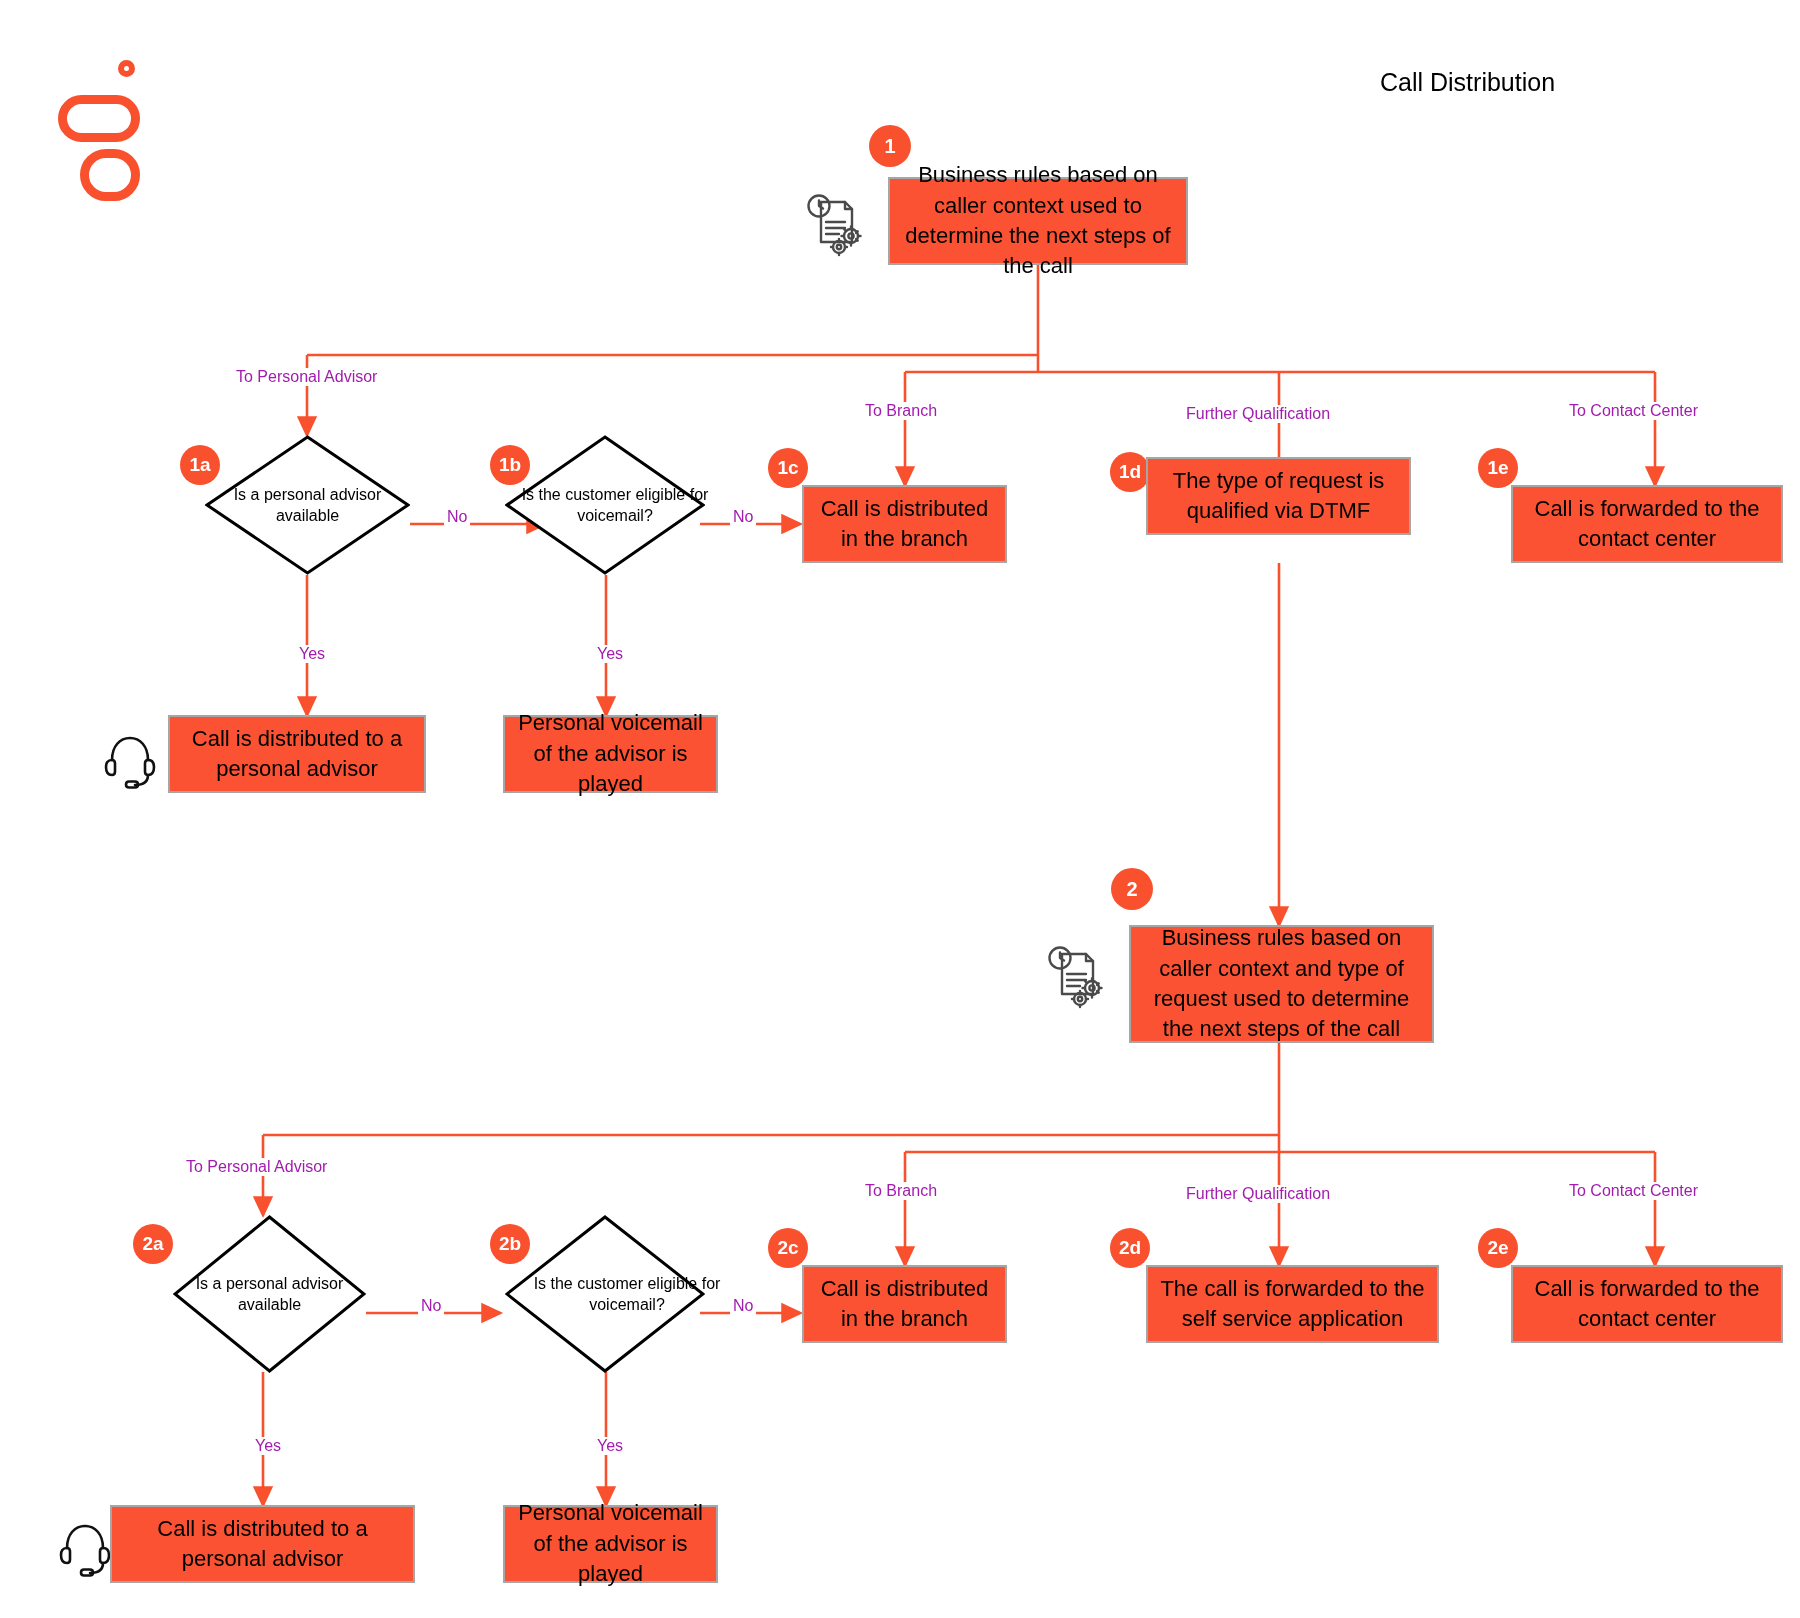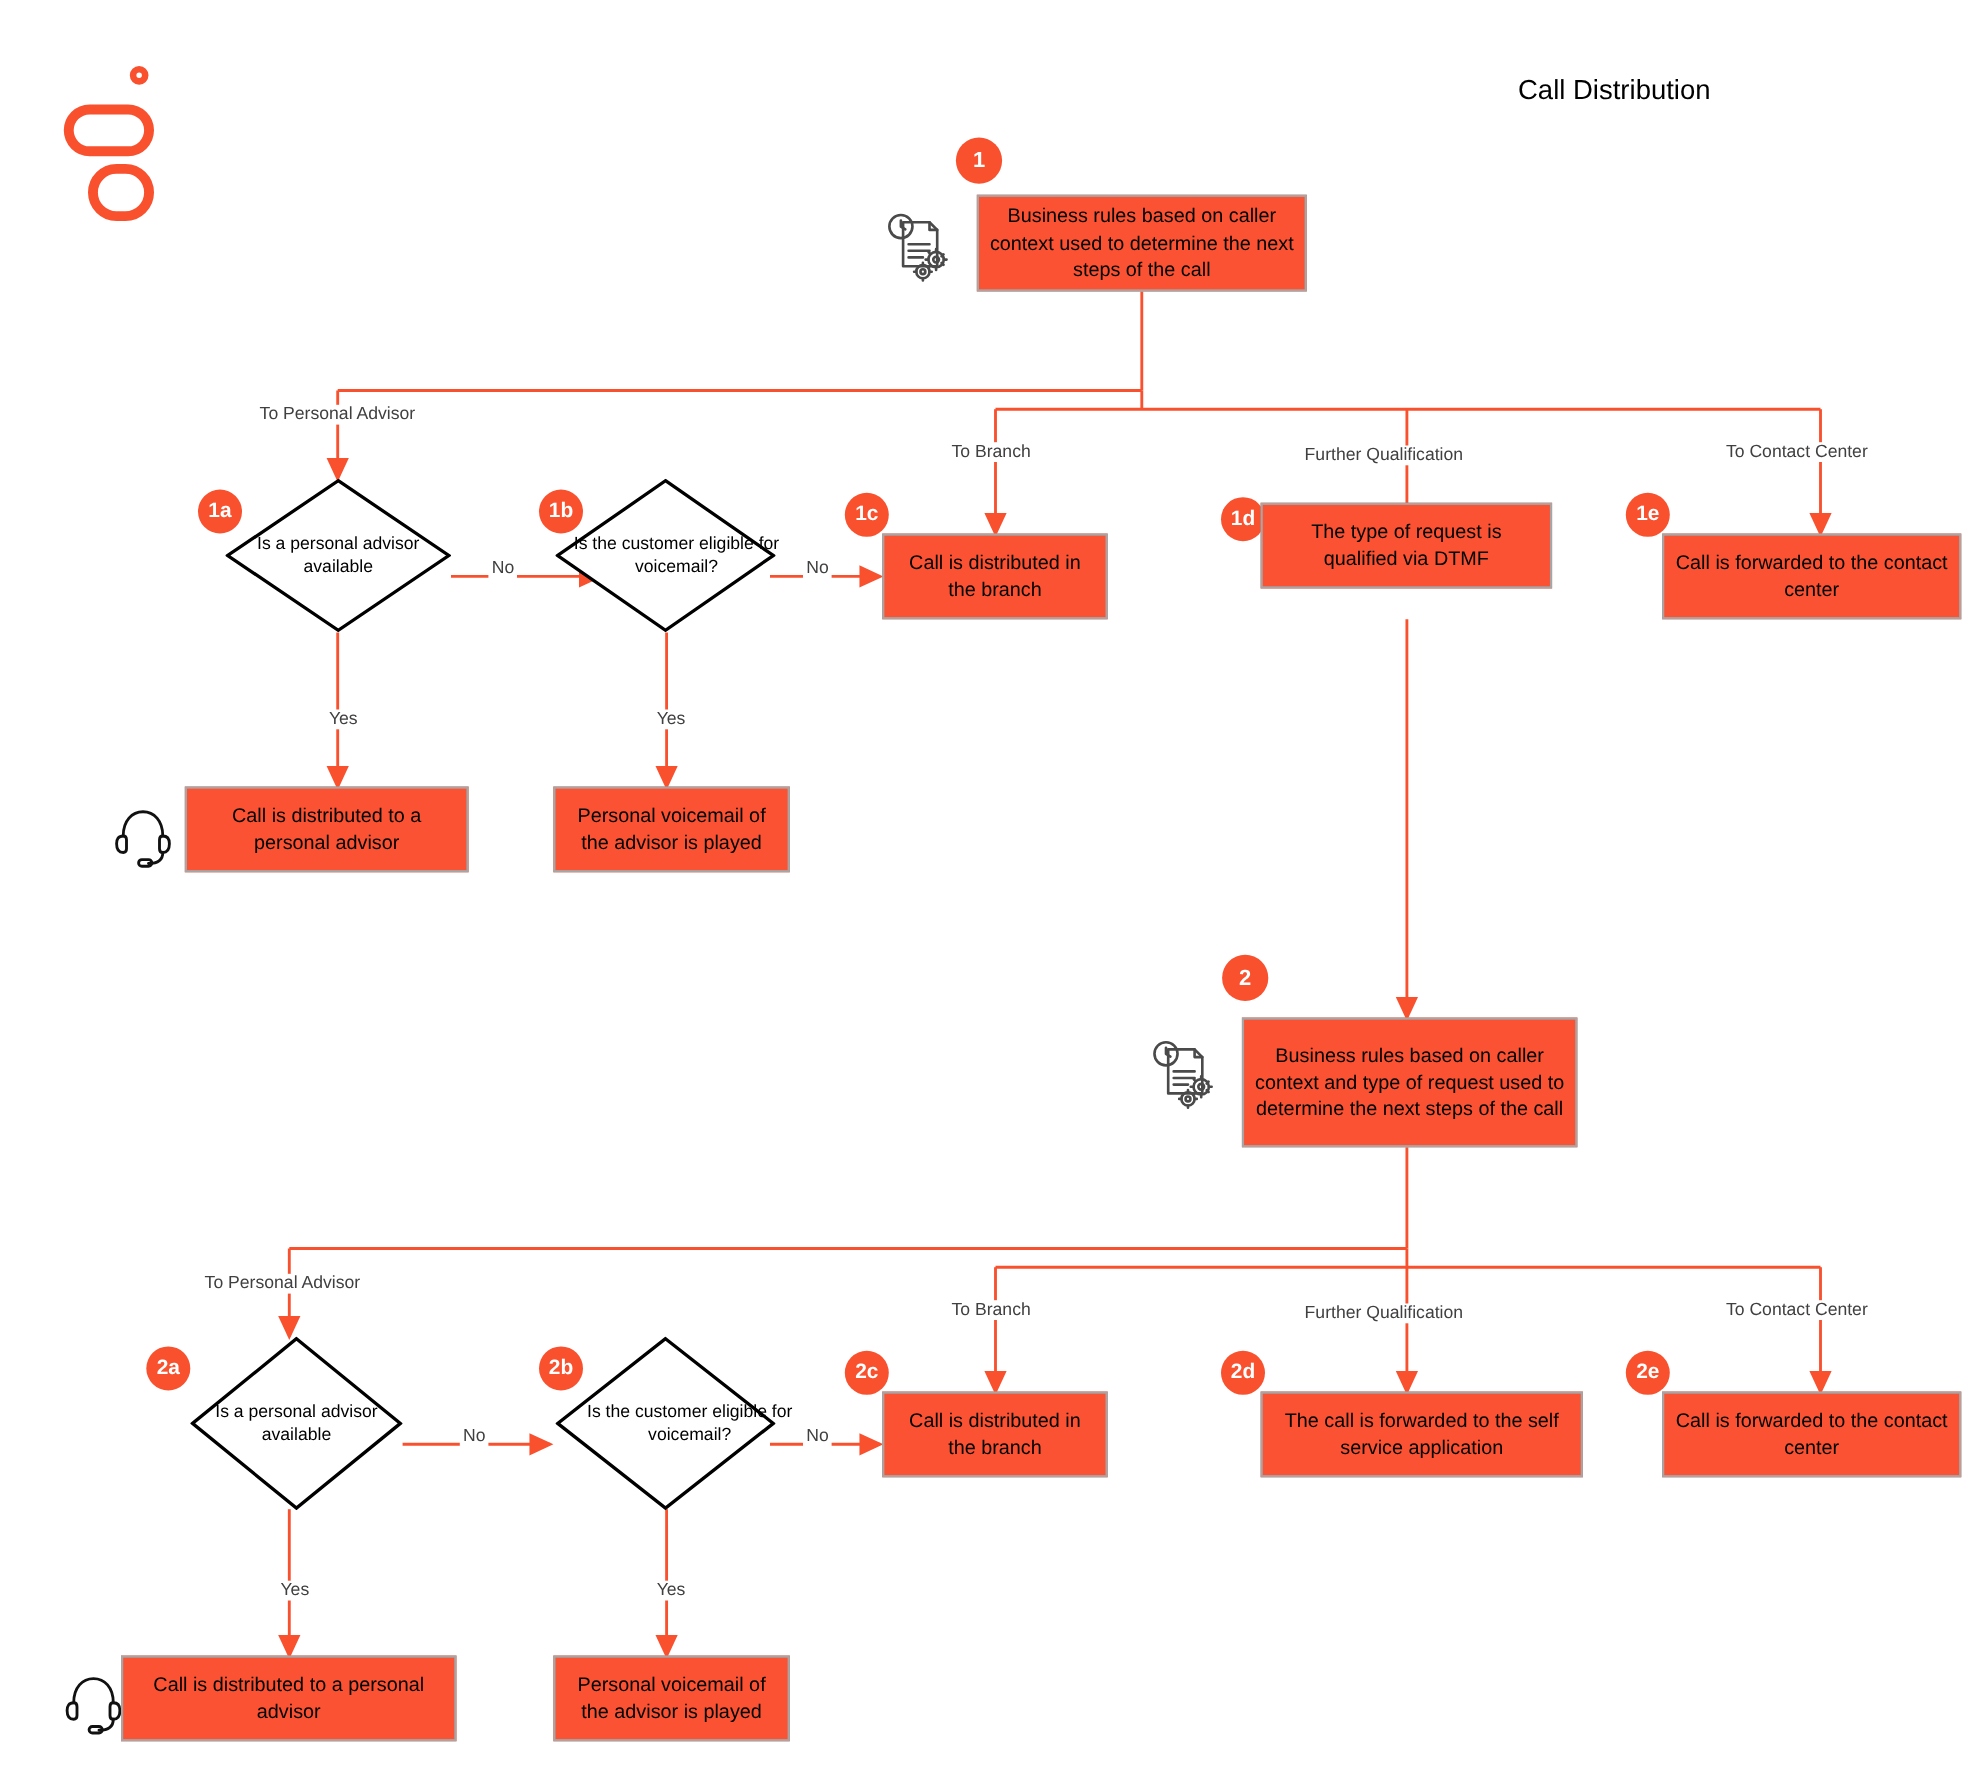--- a/index.html
+++ b/index.html
@@ -63,21 +63,21 @@
   .node-box {
     position: absolute;
     background: #FA5232;
     border: 2px solid #A6A6A6;
     box-sizing: border-box;
     display: flex;
     align-items: center;
     justify-content: center;
     text-align: center;
     color: #000000;
-    font-size: 18px;
+    font-size: 22px;
     line-height: 1.38;
     padding: 0 8px;
   }
 
   
   .diamond-wrap {
     position: absolute;
   }
   .diamond-wrap svg {
     position: absolute;
@@ -110,21 +110,21 @@
     font-size: 19px;
     width: 40px;
     height: 40px;
   }
   .badge.big { width: 42px; height: 42px; font-size: 20px; }
 
   
   .edge-label {
     position: absolute;
     font-size: 16px;
-    color: #404040;
+    color: #a21caf;
     white-space: nowrap;
     background: #ffffff;
     padding: 0 3px;
   }
 
   
   .side-icon { position: absolute; }
 </style>
 </head>
 <body>

